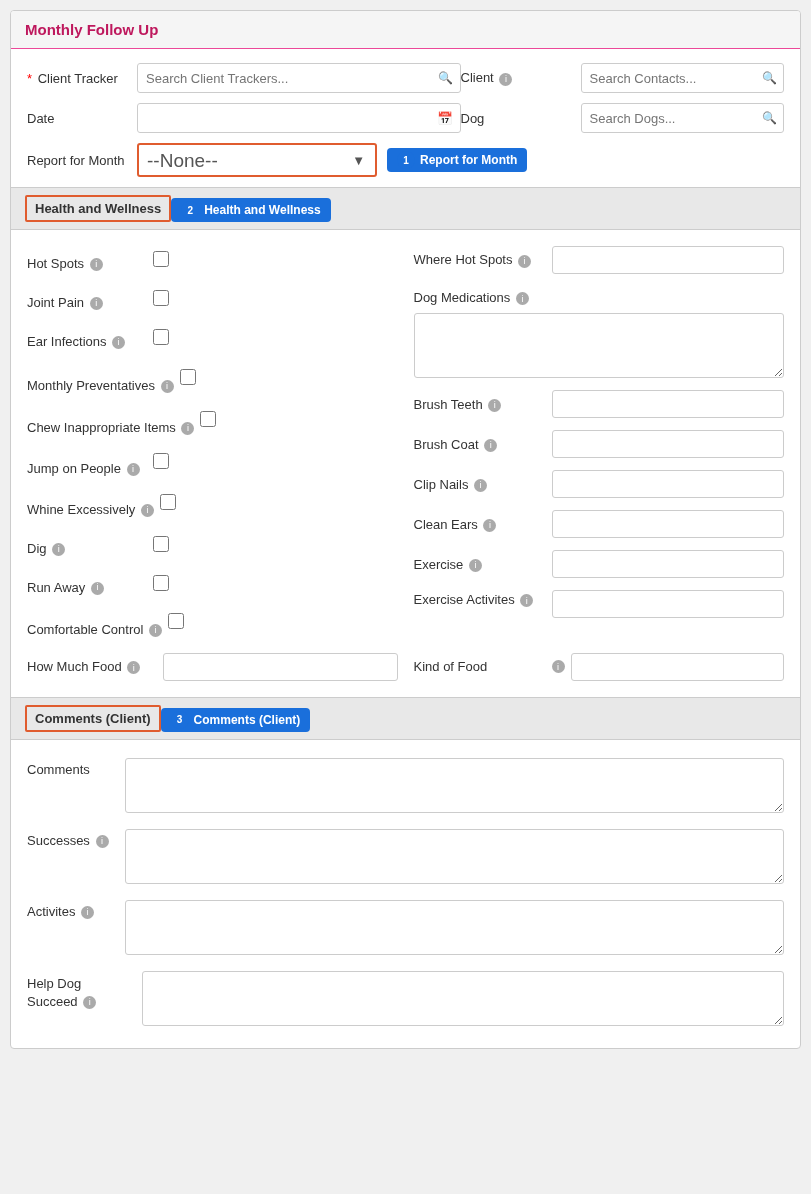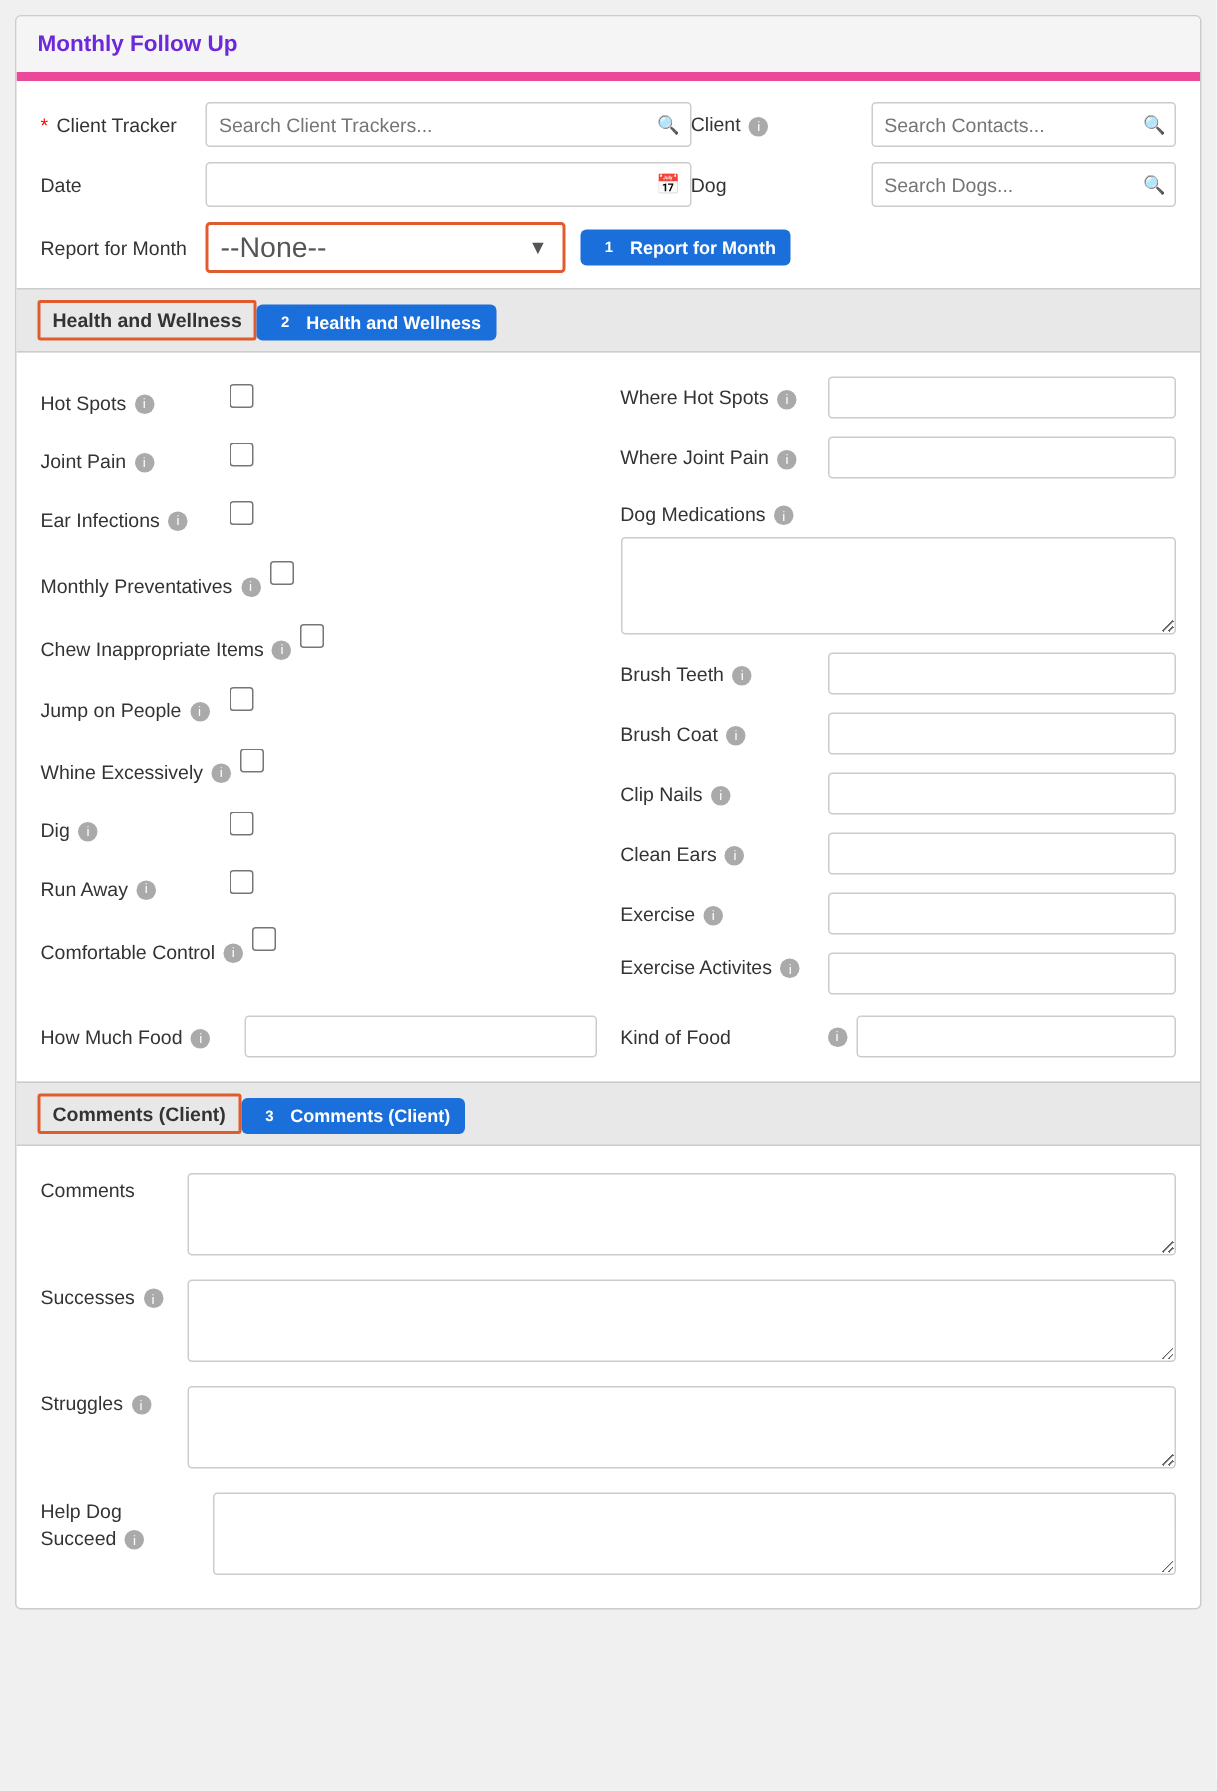--- a/index.html
+++ b/index.html
@@ -13,25 +13,25 @@
     }
     .page-container {
       width: 795px;
       background: #fff;
       border: 1px solid #ccc;
       border-radius: 4px;
       overflow: hidden;
     }
     .page-title {
       background: #f5f5f5;
-      border-bottom: 6px solid #ec4899;
+      border-bottom: 1px solid #ec4899;
       padding: 10px 14px;
       font-size: 15px;
       font-weight: bold;
-      color: #6d28d9;
+      color: #be185d;
     }
     .form-body {
       padding: 14px 16px;
     }
     .form-row {
       display: flex;
       align-items: center;
       margin-bottom: 10px;
     }
     .form-label {
@@ -400,24 +400,20 @@
         </div>
       </div>
 
       <div style="flex:1;">
 
         <div class="right-col-field">
           <span class="right-col-label">Where Hot Spots <span class="info-icon">i</span></span>
           <input type="text" class="text-input-field" style="">
         </div>
 
-        <div class="right-col-field">
-          <span class="right-col-label">Where Joint Pain <span class="info-icon">i</span></span>
-          <input type="text" class="text-input-field" style="">
-        </div>
 
         <div class="right-col-field" style="align-items:flex-start;padding-top:6px;flex-direction:column;">
           <span class="right-col-label" style="padding-top:4px;">Dog Medications <span class="info-icon">i</span></span>
           <textarea class="dog-medications-textarea" style=""></textarea>
         </div>
 
         <div class="right-col-field">
           <span class="right-col-label">Brush Teeth <span class="info-icon">i</span></span>
           <input type="text" class="text-input-field" style="">
         </div>
@@ -482,21 +478,21 @@
       <div class="comments-field-row">
         <span class="comments-label">
           <span>Successes</span>
           <span class="info-icon">i</span>
         </span>
         <textarea class="textarea-field" style="min-height: 55px;"></textarea>
       </div>
 
       <div class="comments-field-row">
         <span class="comments-label">
-          <span>Struggles</span>
+          <span>Activites</span>
           <span class="info-icon">i</span>
         </span>
         <textarea class="textarea-field" style="min-height: 55px;"></textarea>
       </div>
 
       <div class="comments-field-row">
         <span class="comments-label" style="line-height:1.4;">
           <span>Help Dog Succeed</span>
           <span class="info-icon">i</span>
         </span>

